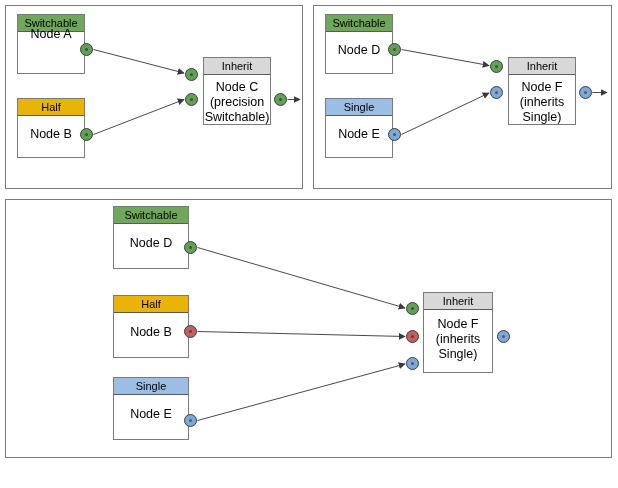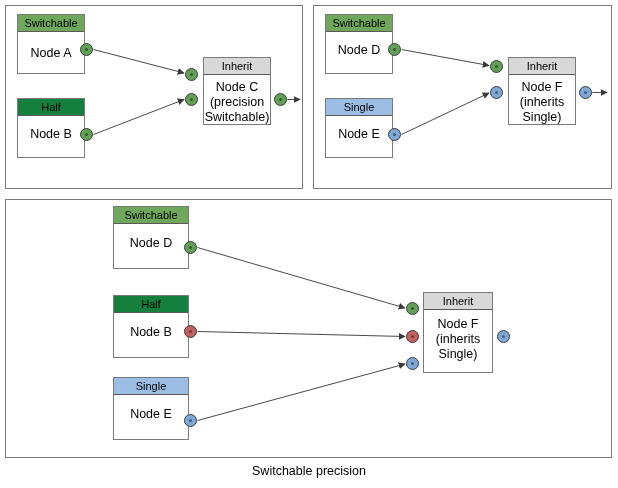--- a/index.html
+++ b/index.html
@@ -40,21 +40,21 @@
     height: 17px;
     line-height: 16px;
     text-align: center;
     font-size: 11px;
     color: #000000;
     border-bottom: 1px solid #5a5a5a;
     white-space: nowrap;
     overflow: hidden;
   }
   .hdr-switchable { background: #6fa75b; }
-  .hdr-half       { background: #15803d; }
+  .hdr-half       { background: #eab308; }
   .hdr-single     { background: #9cbde4; }
   .hdr-inherit    { background: #d8d8d8; }
 
   .nodebox .bodytxt {
     position: absolute;
     left: 0;
     width: 100%;
     text-align: center;
     font-size: 12.5px;
     color: #000000;
@@ -104,21 +104,21 @@
 </style>
 </head>
 <body>
 
 <div id="stage">
 
   <div class="panel" id="panel-a"></div>
 
   <div class="nodebox" style="left:17px; top:14px; width:68px; height:60px;">
     <div class="hdr hdr-switchable">Switchable</div>
-    <div class="bodytxt" style="top:31px;">Node A</div>
+    <div class="bodytxt" style="top:12px;">Node A</div>
   </div>
   <div class="port port-green" style="left:80px; top:43px;"></div>
 
   <div class="nodebox" style="left:17px; top:98px; width:68px; height:60px;">
     <div class="hdr hdr-half">Half</div>
     <div class="bodytxt" style="top:28px;">Node B</div>
   </div>
   <div class="port port-green" style="left:80px; top:128px;"></div>
 
   <div class="nodebox" style="left:203px; top:57px; width:68px; height:68px;">
@@ -201,15 +201,14 @@
       <path d="M 401.5 49.5 L 489 65.5"></path>
       <path d="M 401.5 134.5 L 489 93"></path>
       <path d="M 592.5 92.5 L 607 92.5"></path>
 
       <path d="M 197.5 247.5 L 405 308"></path>
       <path d="M 197.5 331.5 L 405 336.5"></path>
       <path d="M 197.5 420.5 L 405 364"></path>
     </g>
   </svg>
 
-  <div class="caption" style="top:464px;">Switchable precision</div>
 
 </div>
 
 </body></html>

